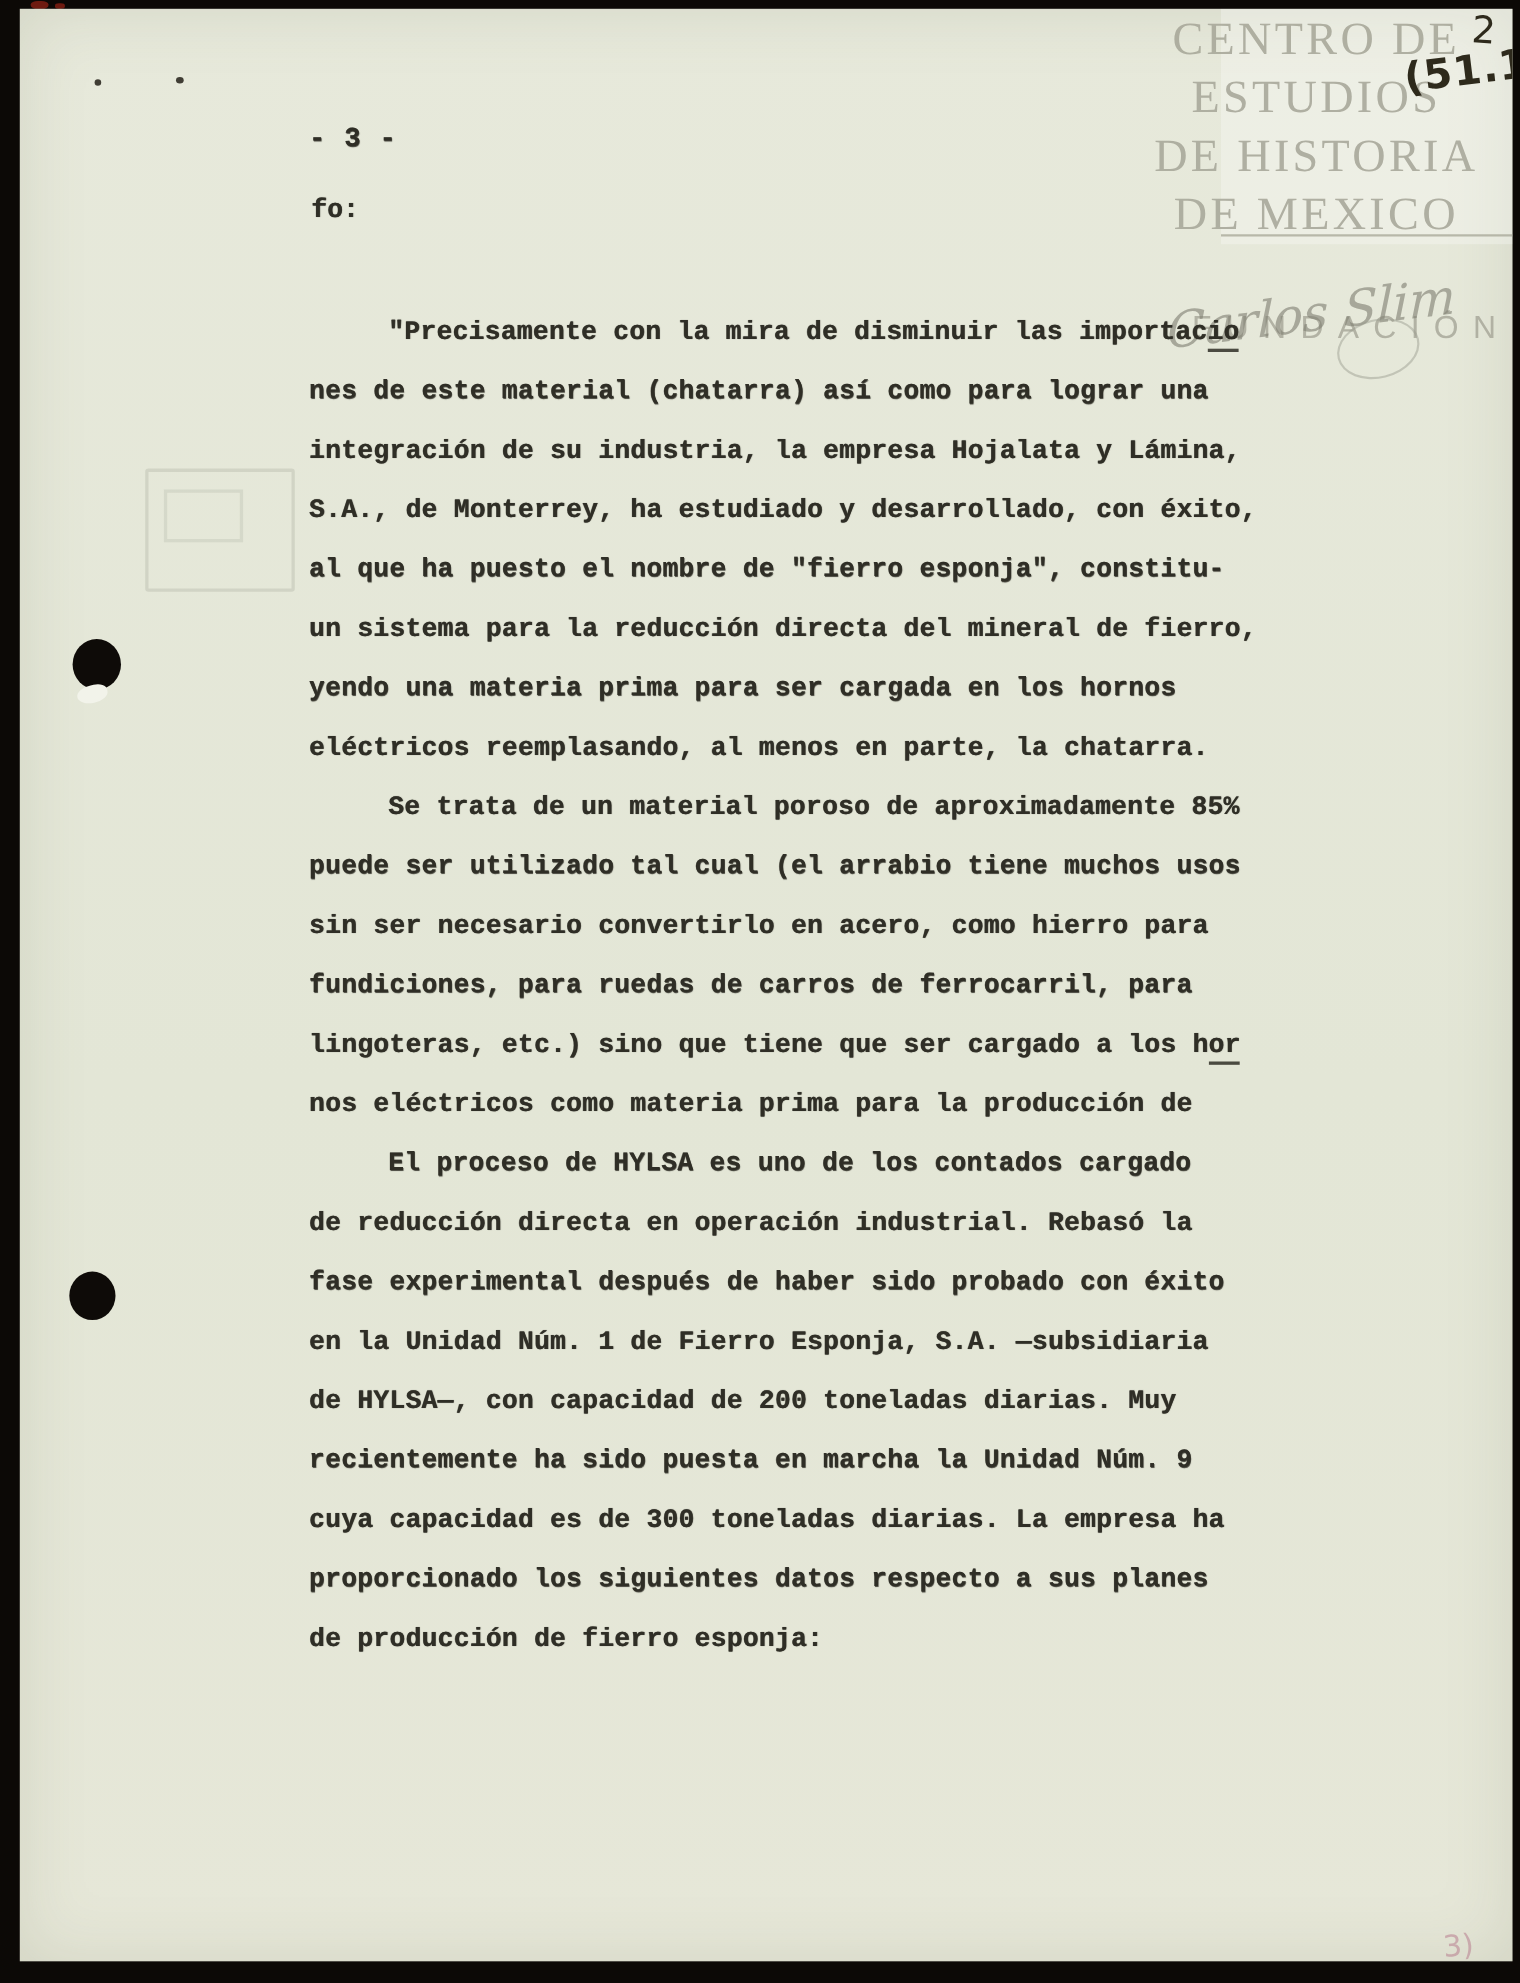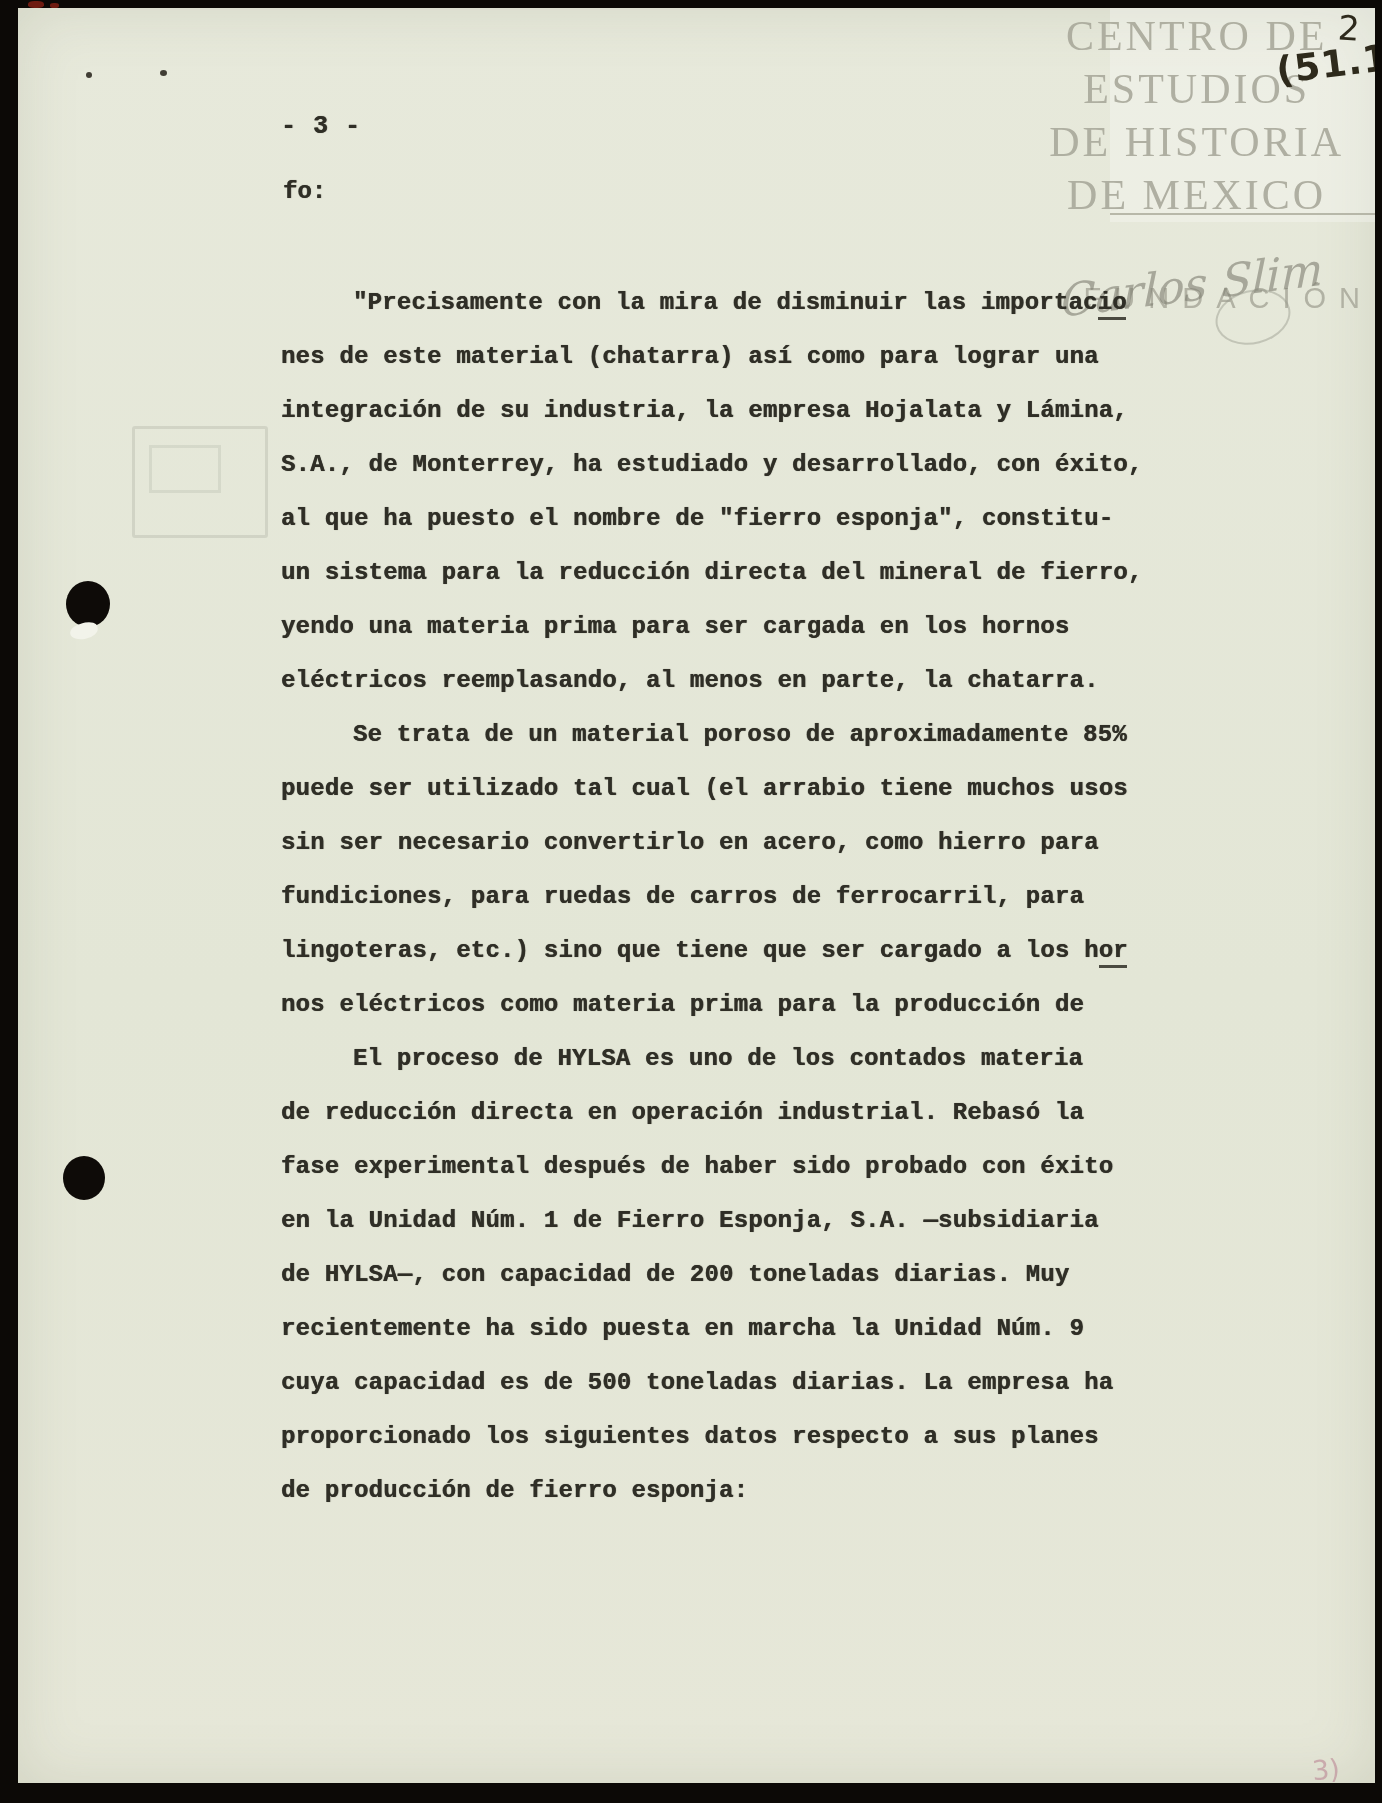--- a/index.html
+++ b/index.html
@@ -136,27 +136,27 @@
       <div class="tline">al que ha puesto el nombre de "fierro esponja", constitu-</div>
       <div class="tline">un sistema para la reducción directa del mineral de fierro,</div>
       <div class="tline">yendo una materia prima para ser cargada en los hornos</div>
       <div class="tline">eléctricos reemplasando, al menos en parte, la chatarra.</div>
       <div class="tline indent">Se trata de un material poroso de aproximadamente 85%</div>
       <div class="tline">puede ser utilizado tal cual (el arrabio tiene muchos usos</div>
       <div class="tline">sin ser necesario convertirlo en acero, como hierro para</div>
       <div class="tline">fundiciones, para ruedas de carros de ferrocarril, para</div>
       <div class="tline"><span>lingoteras, etc.) sino que tiene que ser cargado a los h</span><span class="u">or</span></div>
       <div class="tline">nos eléctricos como materia prima para la producción de</div>
-      <div class="tline indent">El proceso de HYLSA es uno de los contados materia</div>
+      <div class="tline indent">El proceso de HYLSA es uno de los contados cargado</div>
       <div class="tline">de reducción directa en operación industrial. Rebasó la</div>
       <div class="tline">fase experimental después de haber sido probado con éxito</div>
       <div class="tline">en la Unidad Núm. 1 de Fierro Esponja, S.A. —subsidiaria</div>
       <div class="tline">de HYLSA—, con capacidad de 200 toneladas diarias. Muy</div>
       <div class="tline">recientemente ha sido puesta en marcha la Unidad Núm. 9</div>
-      <div class="tline">cuya capacidad es de 500 toneladas diarias. La empresa ha</div>
+      <div class="tline">cuya capacidad es de 300 toneladas diarias. La empresa ha</div>
       <div class="tline">proporcionado los siguientes datos respecto a sus planes</div>
       <div class="tline">de producción de fierro esponja:</div>
     </div>
 
   <div class="hole hole-1"></div>
   <div class="hole hole-2"></div>
   <div class="speck" style="top:64px;left:68px;width:6px;height:6px;"></div>
   <div class="speck" style="top:62px;left:142px;width:7px;height:6px;"></div>
   <div class="bleed-box">
       <div class="inner"></div>

